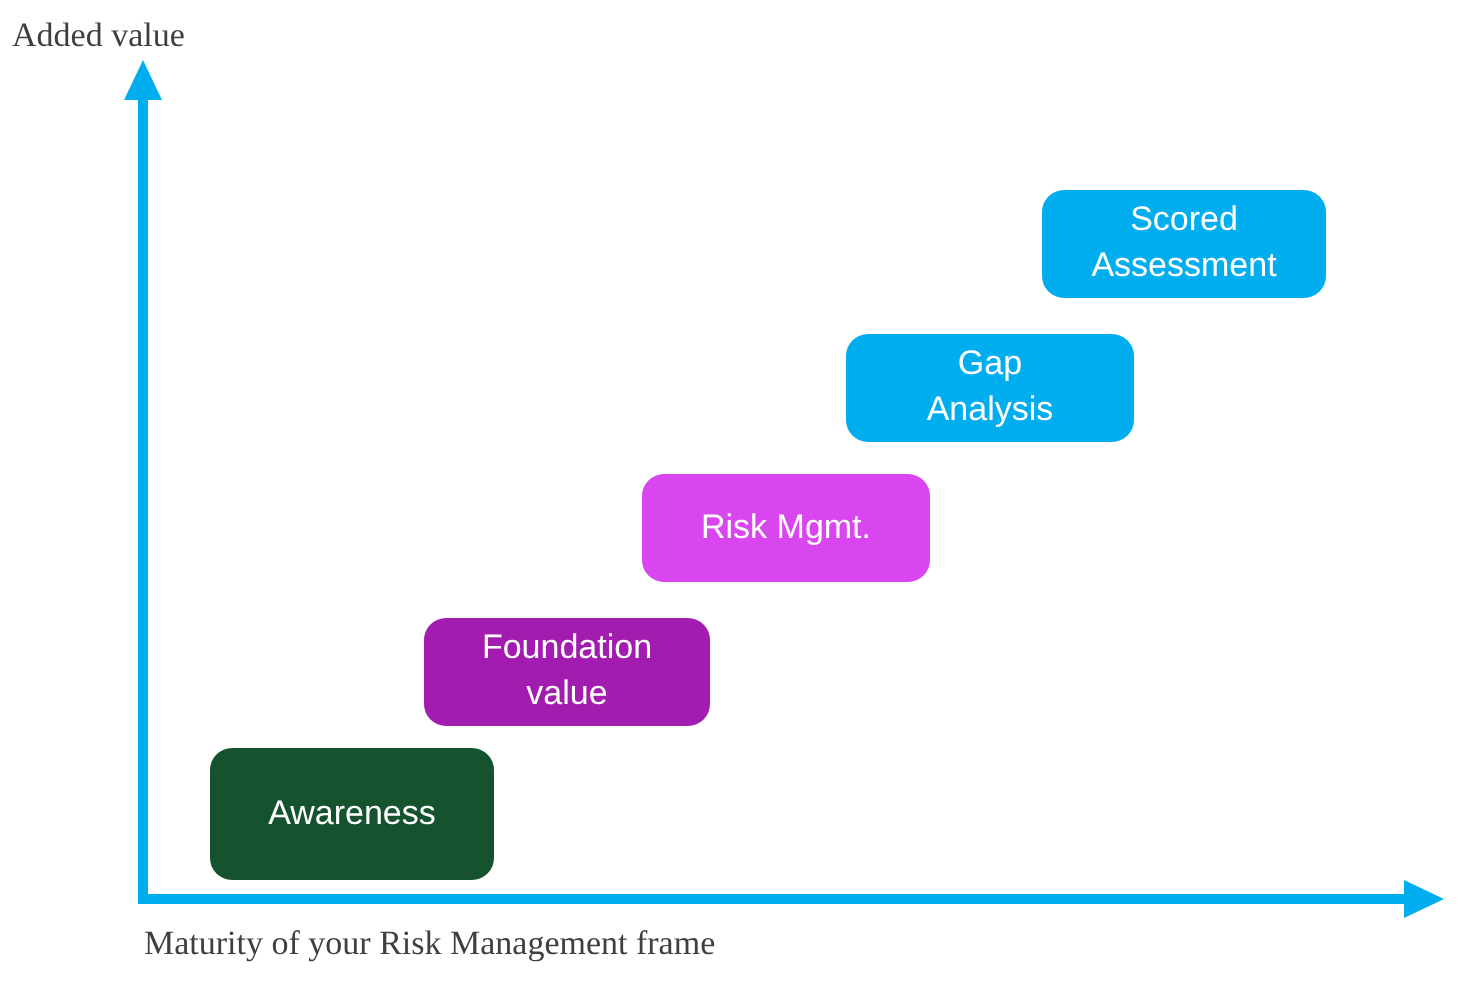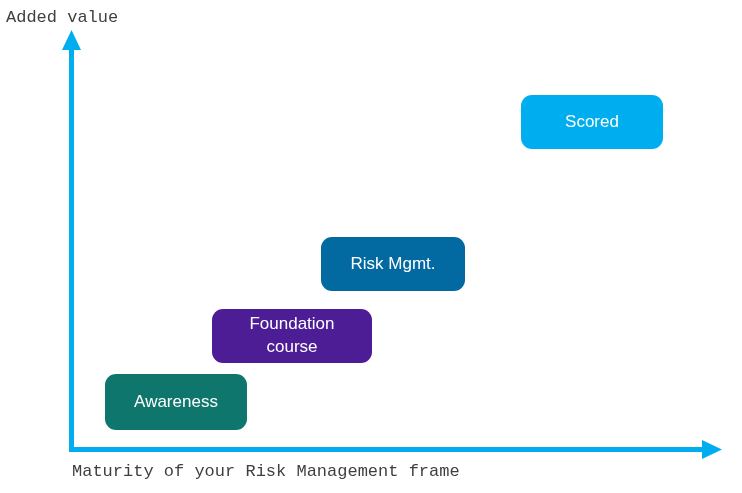--- a/index.html
+++ b/index.html
@@ -24,21 +24,21 @@
     width: 742px;
     height: 493px;
     pointer-events: none;
   }
 
   
   .axis-caption {
     position: absolute;
     color: #3f3f3f;
     font-size: 17px;
-    font-family: Liberation Mono, monospace;
+    font-family: Liberation Serif, serif;
     white-space: nowrap;
     line-height: 1.15;
   }
   #y-axis-caption {
     left: 6px;
     top: 8px;
   }
   #x-axis-caption {
     left: 72px;
     top: 462px;
@@ -78,31 +78,36 @@
 
     <rect x="69" y="447" width="637" height="5" fill="#00AEEF"></rect>
 
     <polygon points="722,449.5 702,459 702,440" fill="#00AEEF"></polygon>
   </svg>
 
   <div class="axis-caption" id="y-axis-caption" style="color: rgb(63, 63, 63);">Added value</div>
 
   <div class="axis-caption" id="x-axis-caption" style="color: rgb(63, 63, 63); text-align: right;">Maturity of your Risk Management frame</div>
 
-  <div class="step-box" id="step-0" style="left: 105px; top: 374px; width: 142px; height: 56px; background: #0f766e;">
+  <div class="step-box" id="step-0" style="left: 105px; top: 374px; width: 142px; height: 66px; background: #14532d;">
     <span class="step-line">Awareness</span>
   </div>
 
-  <div class="step-box" id="step-1" style="left: 212px; top: 309px; width: 160px; height: 54px; background: #4c1d95;">
+  <div class="step-box" id="step-1" style="left: 212px; top: 309px; width: 143px; height: 54px; background: #a21caf;">
     <span class="step-line">Foundation</span>
-    <span class="step-line">course</span>
+    <span class="step-line">value</span>
   </div>
 
-  <div class="step-box" id="step-2" style="left: 321px; top: 237px; width: 144px; height: 54px; background: #0369a1;">
+  <div class="step-box" id="step-2" style="left: 321px; top: 237px; width: 144px; height: 54px; background: #d946ef;">
     <span class="step-line">Risk Mgmt.</span>
   </div>
 
+  <div class="step-box" id="step-3" style="left: 423px; top: 167px; width: 144px; height: 54px; background: rgb(0, 174, 239);">
+    <span class="step-line">Gap</span>
+    <span class="step-line">Analysis</span>
+  </div>
 
   <div class="step-box" id="step-4" style="left: 521px; top: 95px; width: 142px; height: 54px; background: rgb(0, 174, 239);">
     <span class="step-line">Scored</span>
+    <span class="step-line">Assessment</span>
   </div>
 
 </div>
 
 </body></html>

